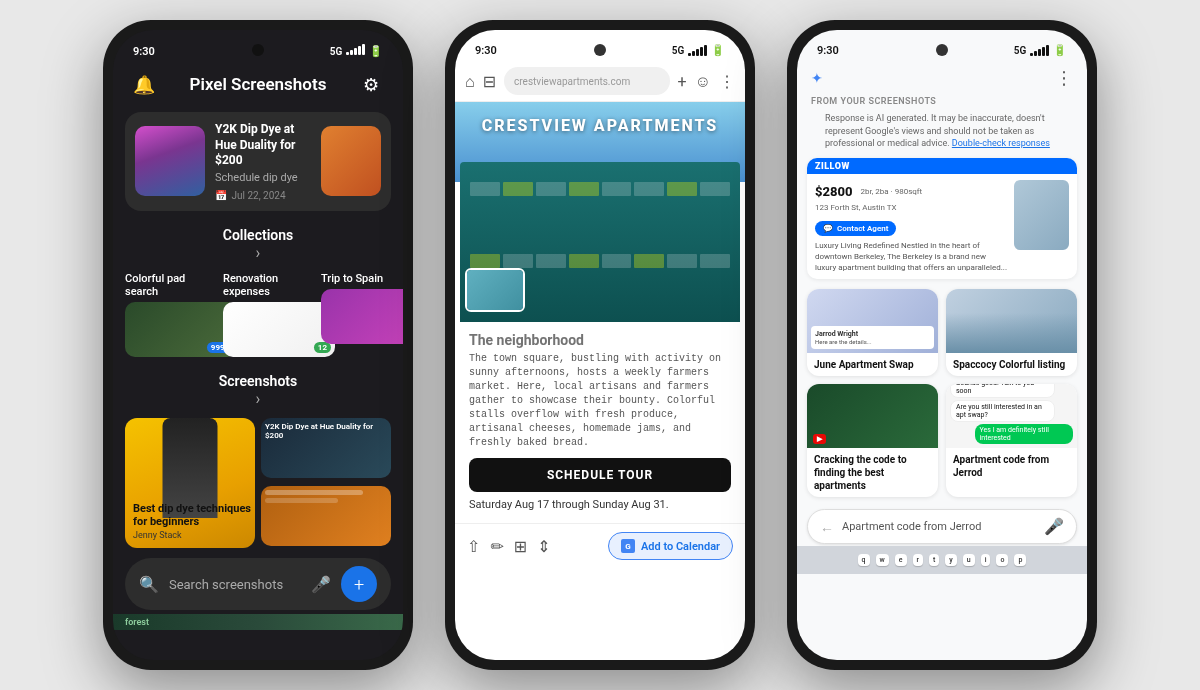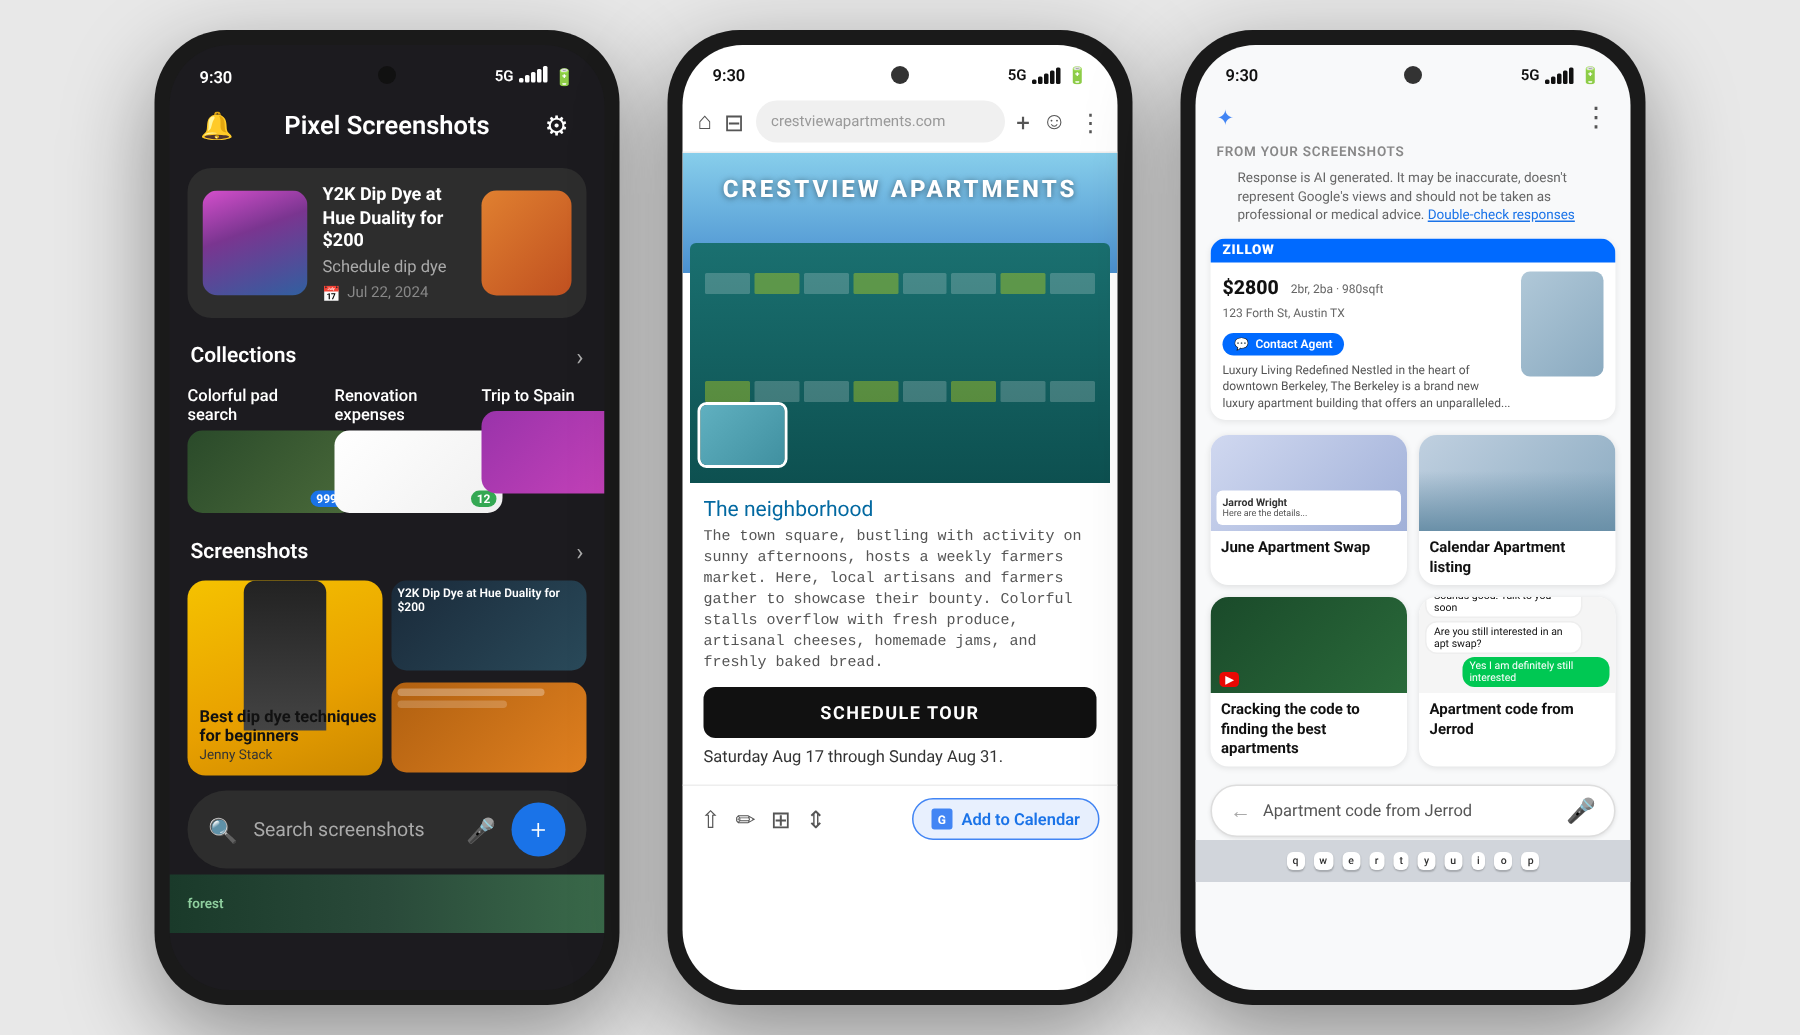--- a/index.html
+++ b/index.html
@@ -126,20 +126,21 @@
       flex-shrink: 0;
     }
 
     
     .section-header {
       display: flex;
       justify-content: space-between;
       align-items: center;
       padding: 6px 14px 6px;
       color: #fff;
+      flex-direction: column;
     }
     .section-title { font-size: 14px; font-weight: 600; }
     .section-chevron { font-size: 16px; color: #aaa; }
 
     .collections-row {
       display: flex;
       gap: 8px;
       padding: 4px 12px 10px;
       overflow: hidden;
     }
@@ -247,21 +248,21 @@
       align-items: center;
       justify-content: center;
       color: #fff;
       font-size: 18px;
       font-weight: 300;
       cursor: pointer;
     }
 
     
     .phone1-bottom-strip {
-      height: 39px;
+      height: 16px;
       background: linear-gradient(90deg, #1a3a2a 0%, #2a4a3a 50%, #3a6a4a 100%);
       margin-top: 4px;
       display: flex;
       align-items: center;
       padding: 0 12px;
     }
     .forest-text { font-size: 9px; color: #8fcf9f; font-weight: 600; }
 
     
     .phone2 .phone-screen { background: #fff; color: #111; }
@@ -361,21 +362,21 @@
     .apt-preview-inner {
       width: 100%;
       height: 100%;
       background: linear-gradient(135deg, #60b0c0 0%, #4090a0 100%);
     }
 
     
     .apt-neighborhood {
       padding: 10px 14px 8px;
     }
-    .apt-neigh-title { font-size: 14px; font-weight: 400; color: #0369a1; }
+    .apt-neigh-title { font-size: 14px; font-weight: 700; color: #737373; }
     .apt-neigh-text { font-size: 10px; color: #555; line-height: 1.4; margin-top: 4px; font-family: Liberation Mono, monospace; }
 
     
     .tour-btn {
       margin: 0 14px;
       background: #111;
       color: #fff;
       text-align: center;
       padding: 10px;
       border-radius: 8px;
@@ -868,21 +869,21 @@
               </div>
             </div>
           </div>
           <div class="ai-card-label">June Apartment Swap</div>
         </div>
 
         <div class="ai-card">
           <div class="ai-card-img-listing" style="background:linear-gradient(135deg,#c0d0e0,#8aaac0);height:64px;position:relative;overflow:hidden;">
             <div style="position:absolute;bottom:0;left:0;right:0;height:40px;background:linear-gradient(0deg,#6a90a8,transparent);"></div>
           </div>
-          <div class="ai-card-label">Calendar Apartment listing</div>
+          <div class="ai-card-label">Spaccocy Colorful listing</div>
         </div>
 
         <div class="ai-card">
           <div class="ai-card-img-msg" style="height:64px;background:linear-gradient(135deg,#1a4a2a,#2a6a3a);position:relative;">
             <div style="position:absolute;bottom:4px;left:6px;background:rgba(255,0,0,0.9);border-radius:3px;padding:1px 4px;font-size:7px;color:#fff;font-weight:700;">▶</div>
           </div>
           <div class="ai-card-label">Cracking the code to finding the best apartments</div>
         </div>
 
         <div class="ai-card">

